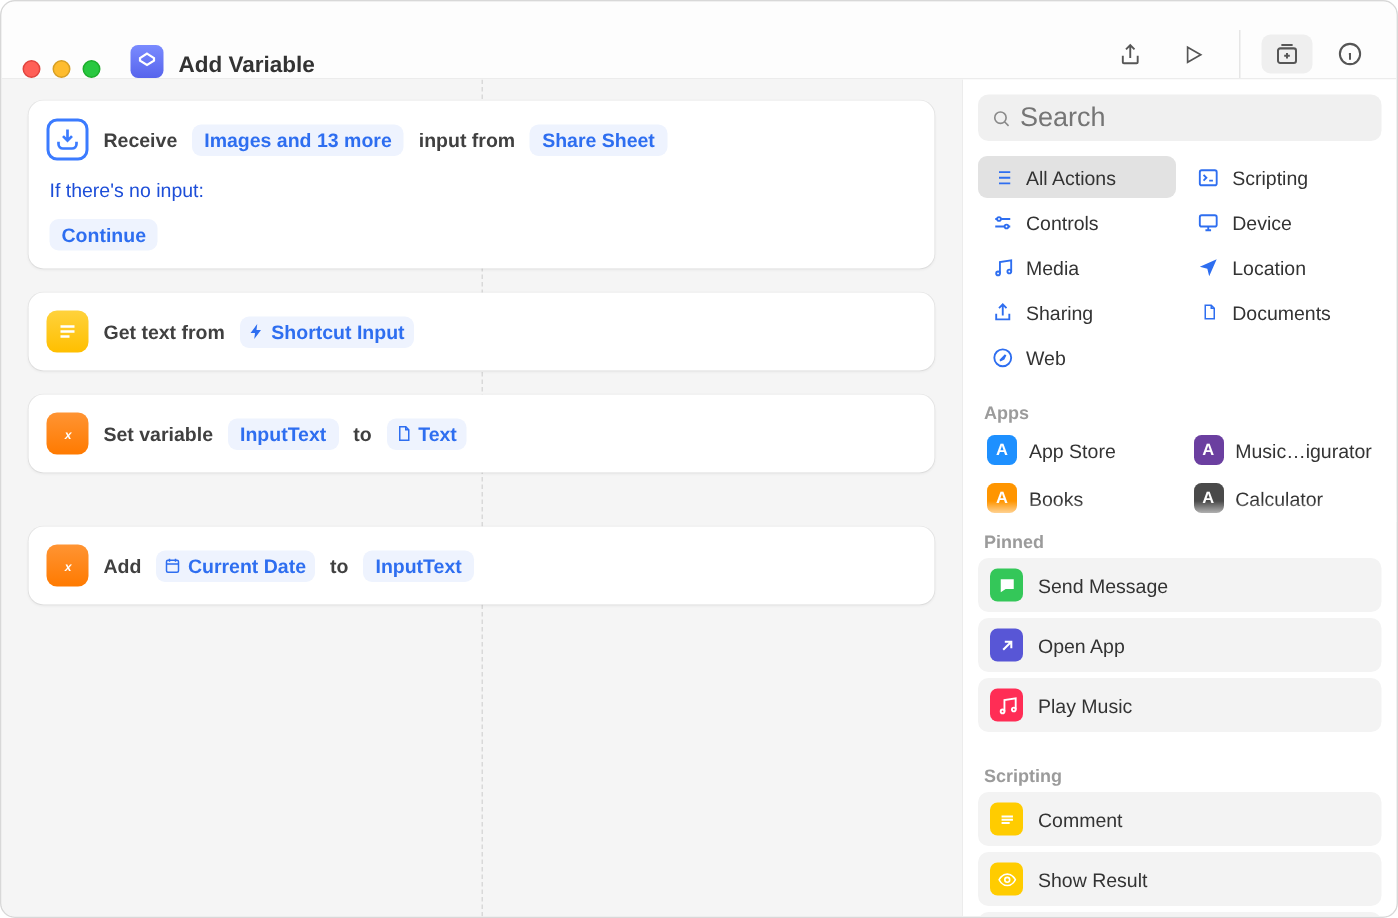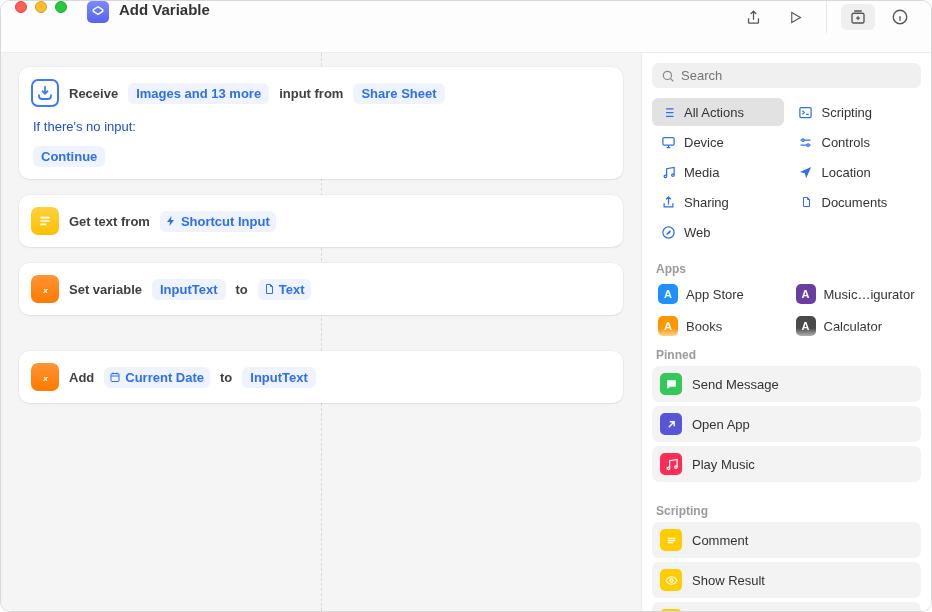--- a/index.html
+++ b/index.html
@@ -1,18 +1,18 @@
 <!DOCTYPE html>
 <html><head>
 <meta charset="utf-8">
 <style>
 *{box-sizing:border-box;margin:0;padding:0;font-family:-apple-system,BlinkMacSystemFont,"Segoe UI",Helvetica,sans-serif;font-size:13px;-webkit-font-smoothing:antialiased}
 body{background:#fff}
 .window{width:932px;height:612px;border:1px solid #d8d8d8;border-radius:10px;overflow:hidden;display:flex;flex-direction:column;background:#fff;position:relative}
-.titlebar{height:52px;display:flex;align-items:flex-start;padding:0 14px;border-bottom:1px solid #ececec;background:#fdfdfd}
+.titlebar{height:52px;display:flex;align-items:flex-end;padding:0 14px;border-bottom:1px solid #ececec;background:#fdfdfd}
 .traffic{display:flex;gap:8px;margin-right:20px}
 .dot{width:12px;height:12px;border-radius:50%}
 .dot.red{background:#ff5f57;border:0.5px solid #e0443e}
 .dot.yellow{background:#febc2e;border:0.5px solid #d79f24}
 .dot.green{background:#28c840;border:0.5px solid #1dad2b}
 .app-icon{width:22px;height:22px;border-radius:5px;background:linear-gradient(#7a8bff,#5764ec);display:flex;align-items:center;justify-content:center;margin-right:10px;color:#fff}
 .title{font-weight:600;font-size:15px;color:#333}
 .toolbar-right{margin-left:auto;display:flex;align-items:center;gap:8px}
 .toolbar-right .btn{width:34px;height:26px;display:flex;align-items:center;justify-content:center;border-radius:6px;color:#565656}
 .toolbar-right .btn.accent{background:#efefef}
@@ -28,21 +28,21 @@
 .bg-blue-out{background:#fff;border:2px solid #3b7bff;color:#3b7bff}
 .bg-yellow{background:linear-gradient(#ffd23c,#ffbf00)}
 .bg-orange{background:linear-gradient(#ff9433,#ff7a00)}
 .word{color:#404040;font-weight:700}
 .token{background:#eef3fe;color:#2e6ef0;border-radius:6px;padding:3px 8px;font-weight:600;display:inline-flex;align-items:center;gap:4px}
 .token.var{background:#eef3fe;color:#2e6ef0}
 .token.small-ico{padding:3px 6px 3px 5px}
 .sidebar{width:290px;border-left:1px solid #ececec;background:#fff;display:flex;flex-direction:column;min-height:0}
 .search-wrap{padding:10px 10px 6px}
 .search{display:flex;align-items:center;gap:6px;background:#f0f0f0;border-radius:7px;padding:5px 9px;color:#8a8a8a}
-.search input{border:none;background:transparent;outline:none;flex:1;font-size:13px;color:#c2410c}
+.search input{border:none;background:transparent;outline:none;flex:1;font-size:18px;color:#c2410c}
 .cat-grid{display:grid;grid-template-columns:1fr 1fr;gap:2px 6px;padding:4px 10px 8px}
 .cat{display:flex;align-items:center;gap:8px;padding:6px 8px;border-radius:6px;color:#333;font-weight:400}
 .cat .ci{width:16px;height:16px;display:flex;align-items:center;justify-content:center;color:#2e6ef0;flex-shrink:0}
 .cat.selected{background:#e2e2e2}
 .section-label{padding:8px 14px 4px;color:#9b9b9b;font-weight:600;font-size:12px}
 .apps-row{display:grid;grid-template-columns:1fr 1fr;gap:4px 6px;padding:0 10px}
 .app-item{display:flex;align-items:center;gap:8px;padding:4px 6px;border-radius:6px;color:#333}
 .app-item .ai{width:20px;height:20px;border-radius:5px;display:flex;align-items:center;justify-content:center;color:#fff;font-size:11px;font-weight:700}
 .list{padding:0 10px 10px;overflow-y:auto;flex:1}
 .list-item{display:flex;align-items:center;gap:10px;padding:7px 8px;border-radius:7px;background:#f3f3f3;margin-bottom:4px;color:#333}
@@ -202,36 +202,36 @@
               <svg width="15" height="15" viewBox="0 0 24 24" fill="none" stroke="#2e6ef0" stroke-width="2">
                 <rect x="3" y="4" width="18" height="16" rx="2"></rect>
                 <path d="M7 9l3 3-3 3M13 15h4"></path>
               </svg>
             </span>
             <span>Scripting</span>
           </div>
           <div class="cat ">
             <span class="ci">
               <svg width="15" height="15" viewBox="0 0 24 24" fill="none" stroke="#2e6ef0" stroke-width="2">
-                <rect x="3" y="4" width="18" height="12" rx="2"></rect>
-                <path d="M9 20h6M12 16v4"></path>
-              </svg>
-            </span>
-            <span>Device</span>
-          </div>
-          <div class="cat ">
-            <span class="ci">
-              <svg width="15" height="15" viewBox="0 0 24 24" fill="none" stroke="#2e6ef0" stroke-width="2">
                 <circle cx="8" cy="8" r="2"></circle>
                 <path d="M10 8h10M4 8h2"></path>
                 <circle cx="16" cy="16" r="2"></circle>
                 <path d="M4 16h10M18 16h2"></path>
               </svg>
             </span>
             <span>Controls</span>
+          </div>
+          <div class="cat ">
+            <span class="ci">
+              <svg width="15" height="15" viewBox="0 0 24 24" fill="none" stroke="#2e6ef0" stroke-width="2">
+                <rect x="3" y="4" width="18" height="12" rx="2"></rect>
+                <path d="M9 20h6M12 16v4"></path>
+              </svg>
+            </span>
+            <span>Device</span>
           </div>
           <div class="cat ">
             <span class="ci">
               <svg width="15" height="15" viewBox="0 0 24 24" fill="none" stroke="#2e6ef0" stroke-width="2">
                 <path d="M9 18V6l12-2v12"></path>
                 <circle cx="7" cy="18" r="2"></circle>
                 <circle cx="19" cy="16" r="2"></circle>
               </svg>
             </span>
             <span>Media</span>

